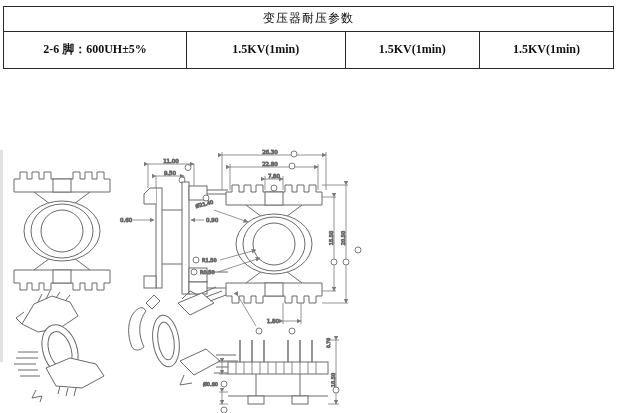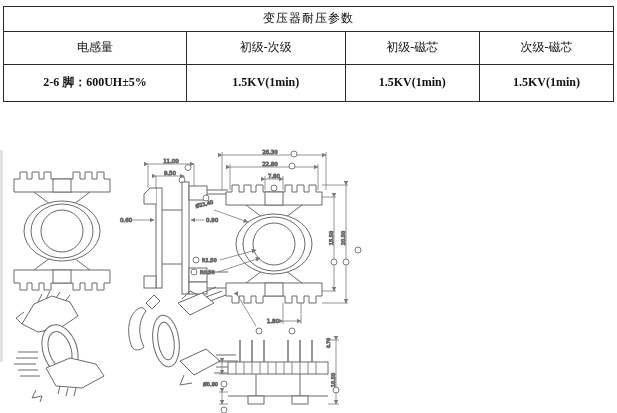--- a/index.html
+++ b/index.html
@@ -37,26 +37,20 @@
         <col style="width:30%">
         <col style="width:26%">
         <col style="width:22%">
         <col style="width:22%">
       </colgroup>
     <tbody>
         <tr>
       <td class="t-title" colspan="4">变压器耐压参数</td>
     </tr>
     <tr>
-      <td class="t-head">电感量</td>
-      <td class="t-head">初级-次级</td>
-      <td class="t-head">初级-磁芯</td>
-      <td class="t-head">次级-磁芯</td>
-    </tr>
-    <tr>
       <td class="t-row1">2-6 脚：600UH±5%</td>
       <td class="t-row1">1.5KV(1min)</td>
       <td class="t-row1">1.5KV(1min)</td>
       <td class="t-row1">1.5KV(1min)</td>
     </tr>
   </tbody>
     </table>
 </div>
 
 <div class="scan-artifact"></div>

